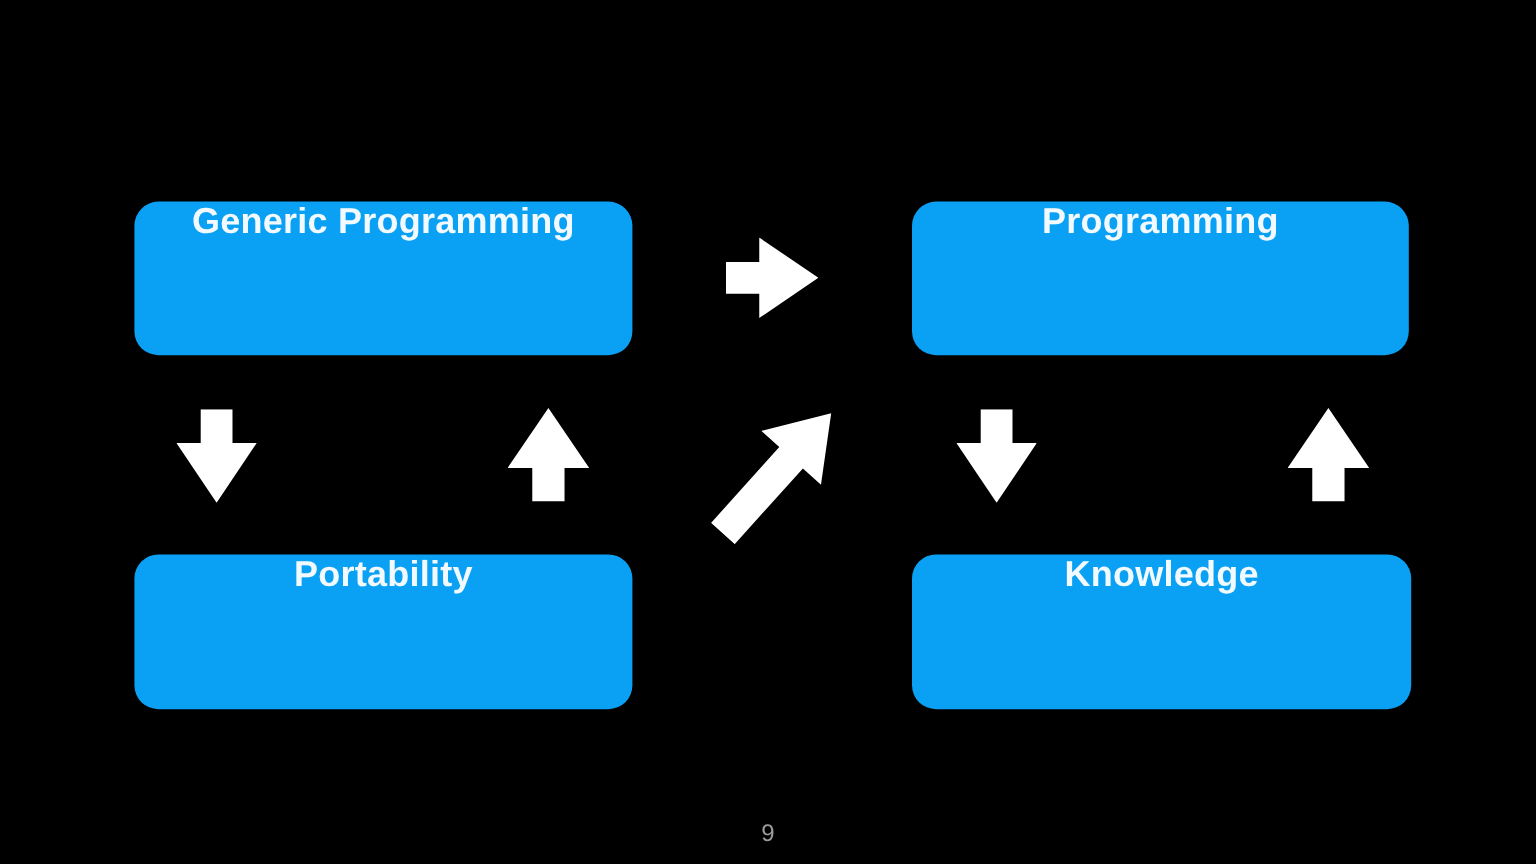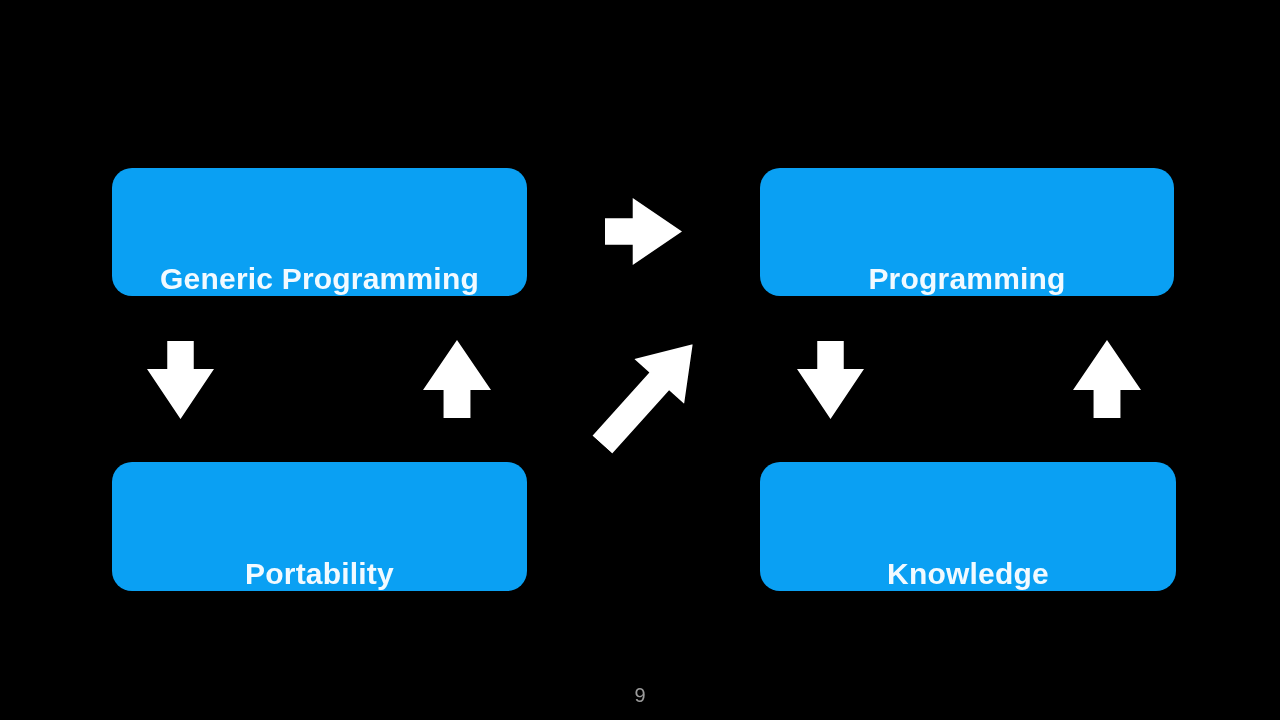--- a/index.html
+++ b/index.html
@@ -20,21 +20,21 @@
     width: 1280px;
     height: 720px;
     background: var(--background);
     overflow: hidden;
   }
   .node {
     position: absolute;
     background: var(--node-fill);
     border-radius: 20px;
     display: flex;
-    align-items: flex-end;
+    align-items: flex-start;
     justify-content: center;
   }
   .node span {
     color: var(--node-text);
     font-size: 30px;
     font-weight: 700;
     letter-spacing: 0.2px;
     white-space: nowrap;
   }
   .node-gp   { left: 112px; top: 168px; width: 415px; height: 128px; }

